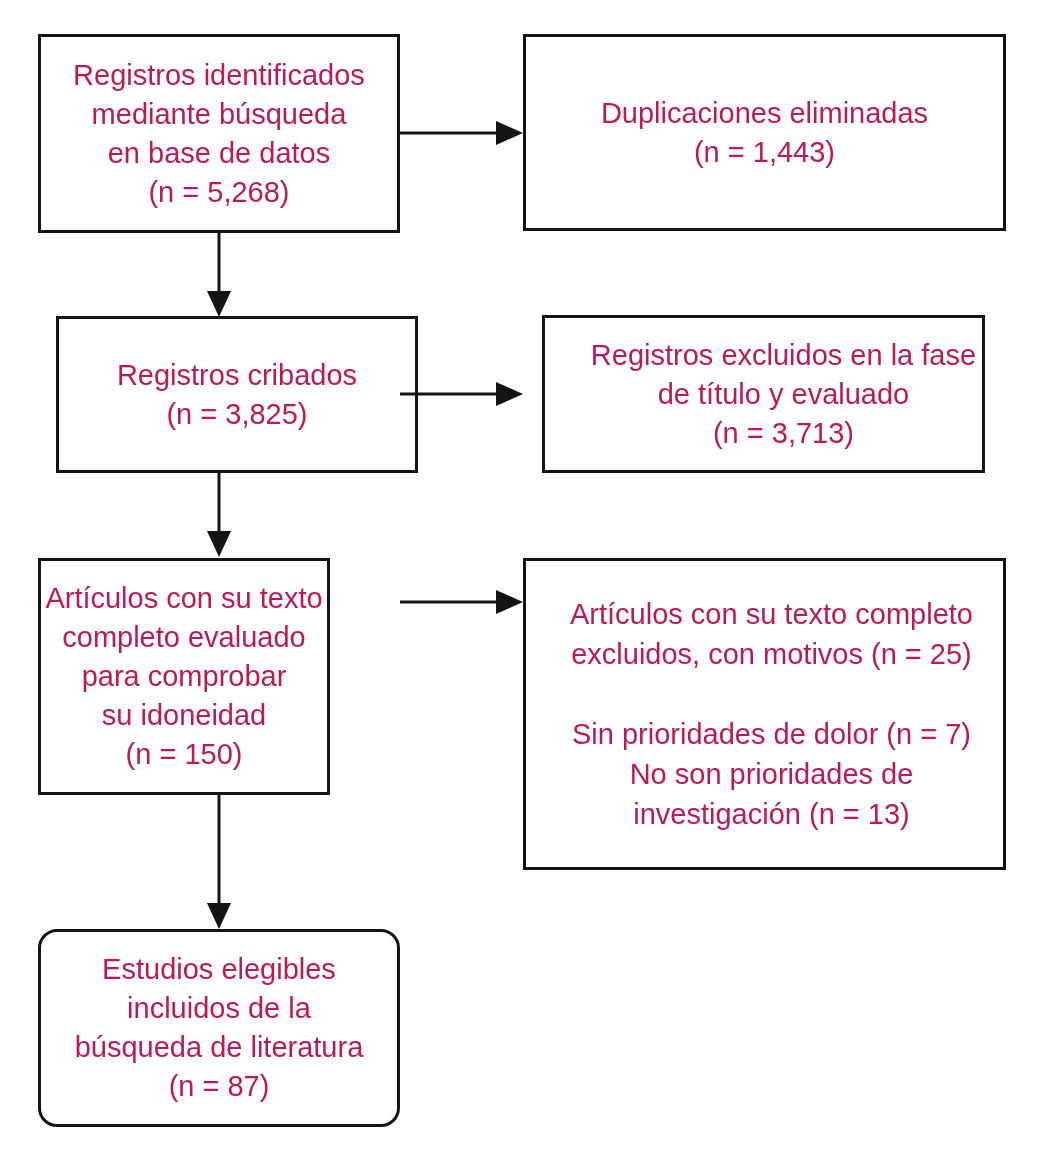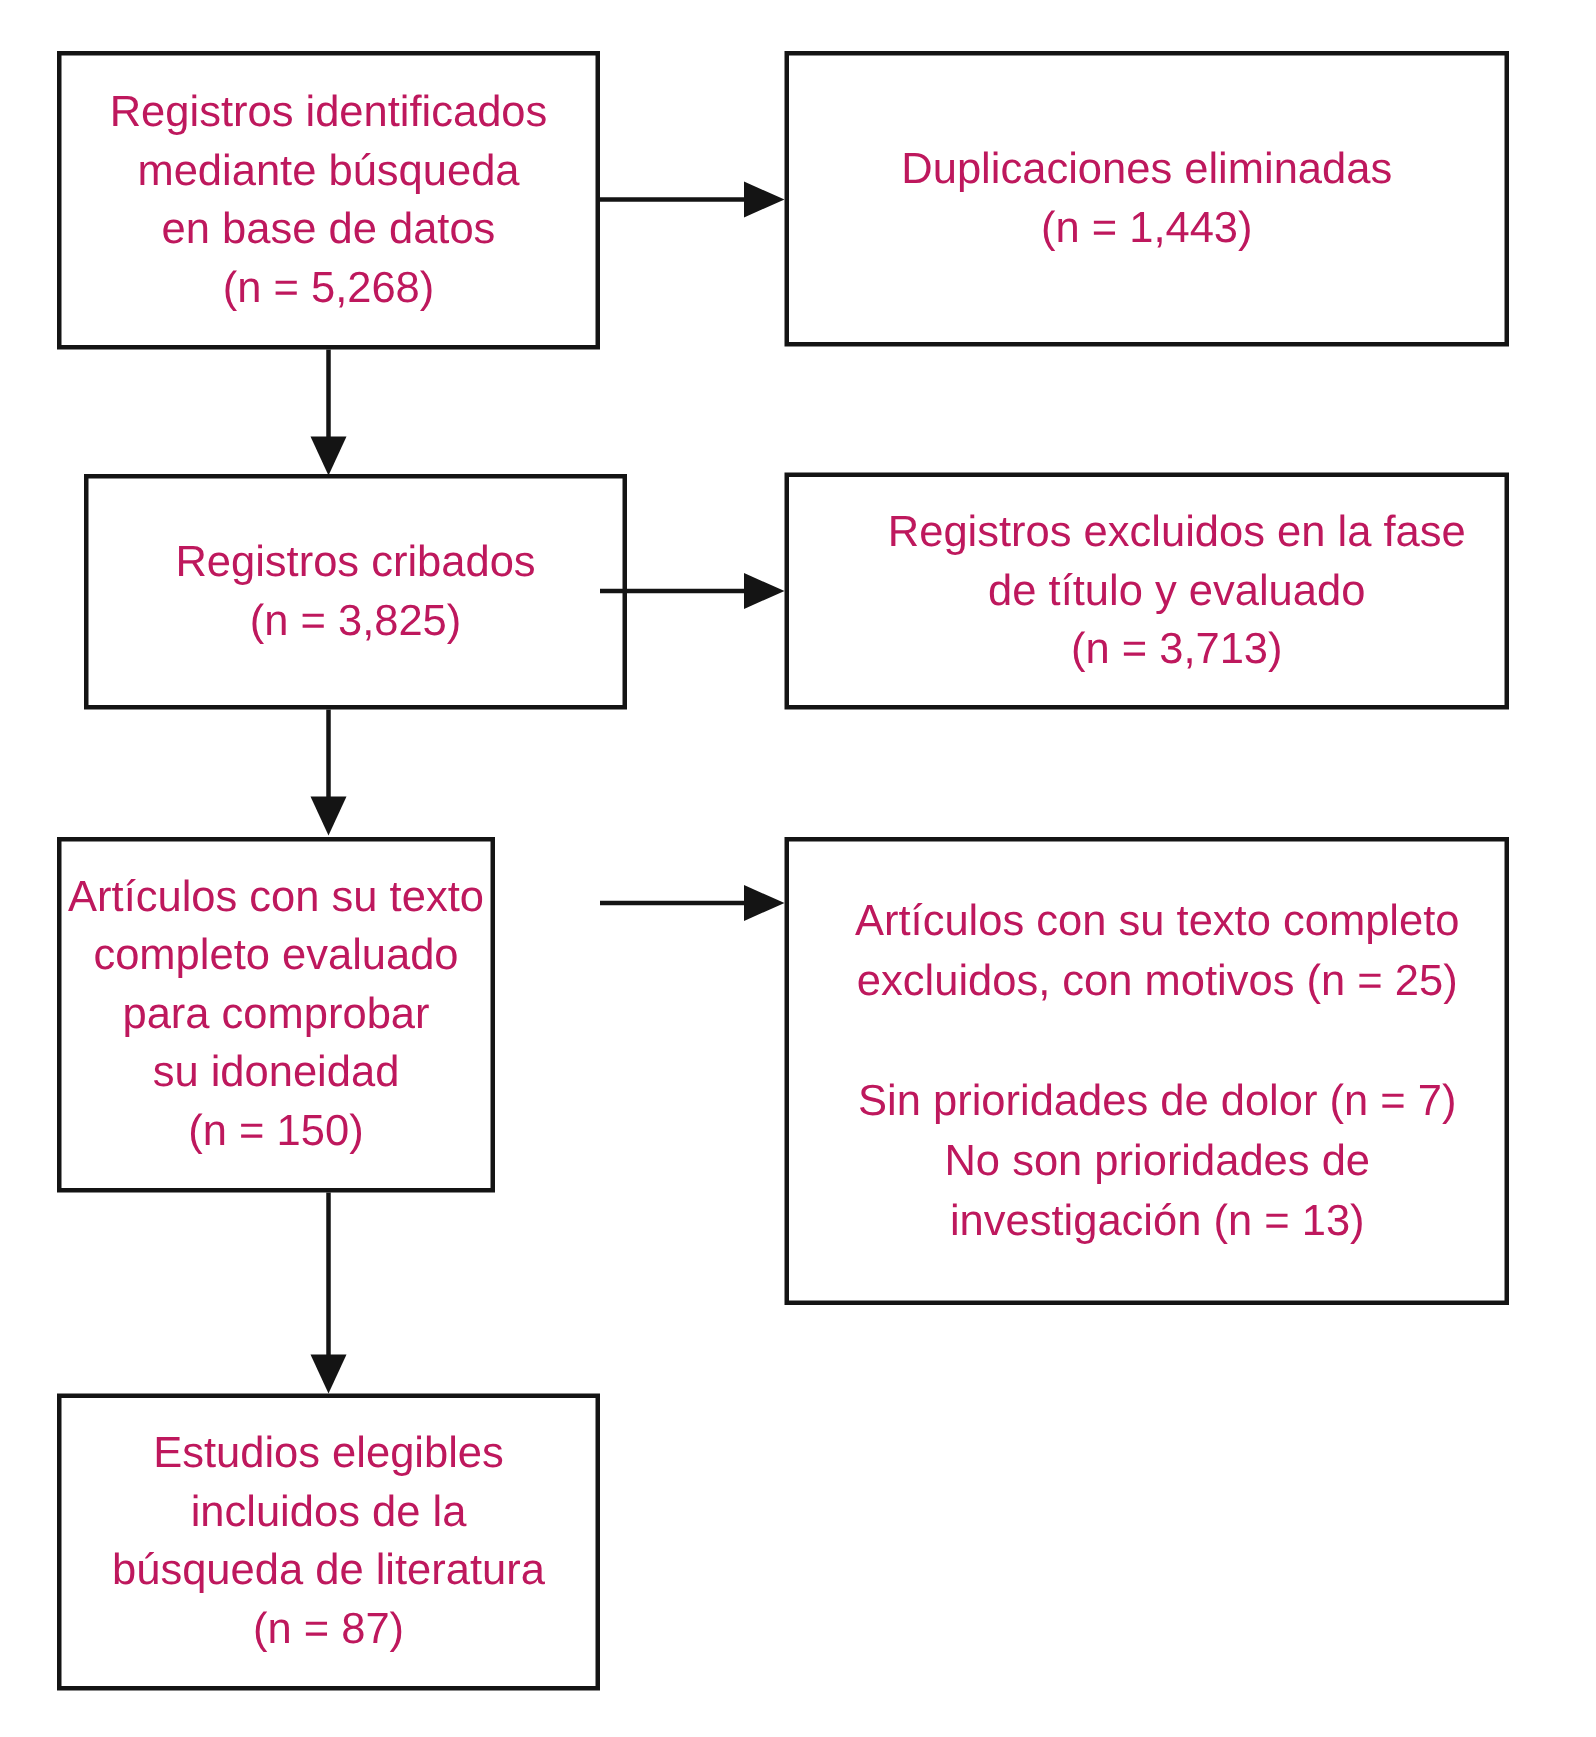--- a/index.html
+++ b/index.html
@@ -34,24 +34,24 @@
     padding-left: 20px;
     padding-right: 6px;
     line-height: 40px;
   }
   .line:empty::before { content: "\00a0"; }
 
   
   #box-identified        { left: 38px;  top: 34px;  width: 362px; height: 199px; }
   #box-duplicates        { left: 523px; top: 34px;  width: 483px; height: 197px; }
   #box-screened          { left: 56px;  top: 316px; width: 362px; height: 157px; text-align: center; }
-  #box-excluded-title    { left: 523px; top: 315px; width: 483px; height: 158px; padding-left: 40px; }
+  #box-excluded-title    { left: 542px; top: 315px; width: 443px; height: 158px; padding-left: 40px; }
   #box-fulltext-assessed { left: 38px;  top: 558px; width: 292px; height: 237px; }
   #box-fulltext-excluded { left: 523px; top: 558px; width: 483px; height: 312px; align-items: center; }
-  #box-included          { left: 38px;  top: 929px; width: 362px; height: 198px; }
+  #box-included          { left: 38px;  top: 929px; width: 362px; height: 198px; border-radius: 19px; }
 
   svg.arrows {
     position: absolute;
     left: 0;
     top: 0;
     width: 1064px;
     height: 1158px;
     pointer-events: none;
   }
   svg.arrows line    { stroke: #141414; stroke-width: 3; }

